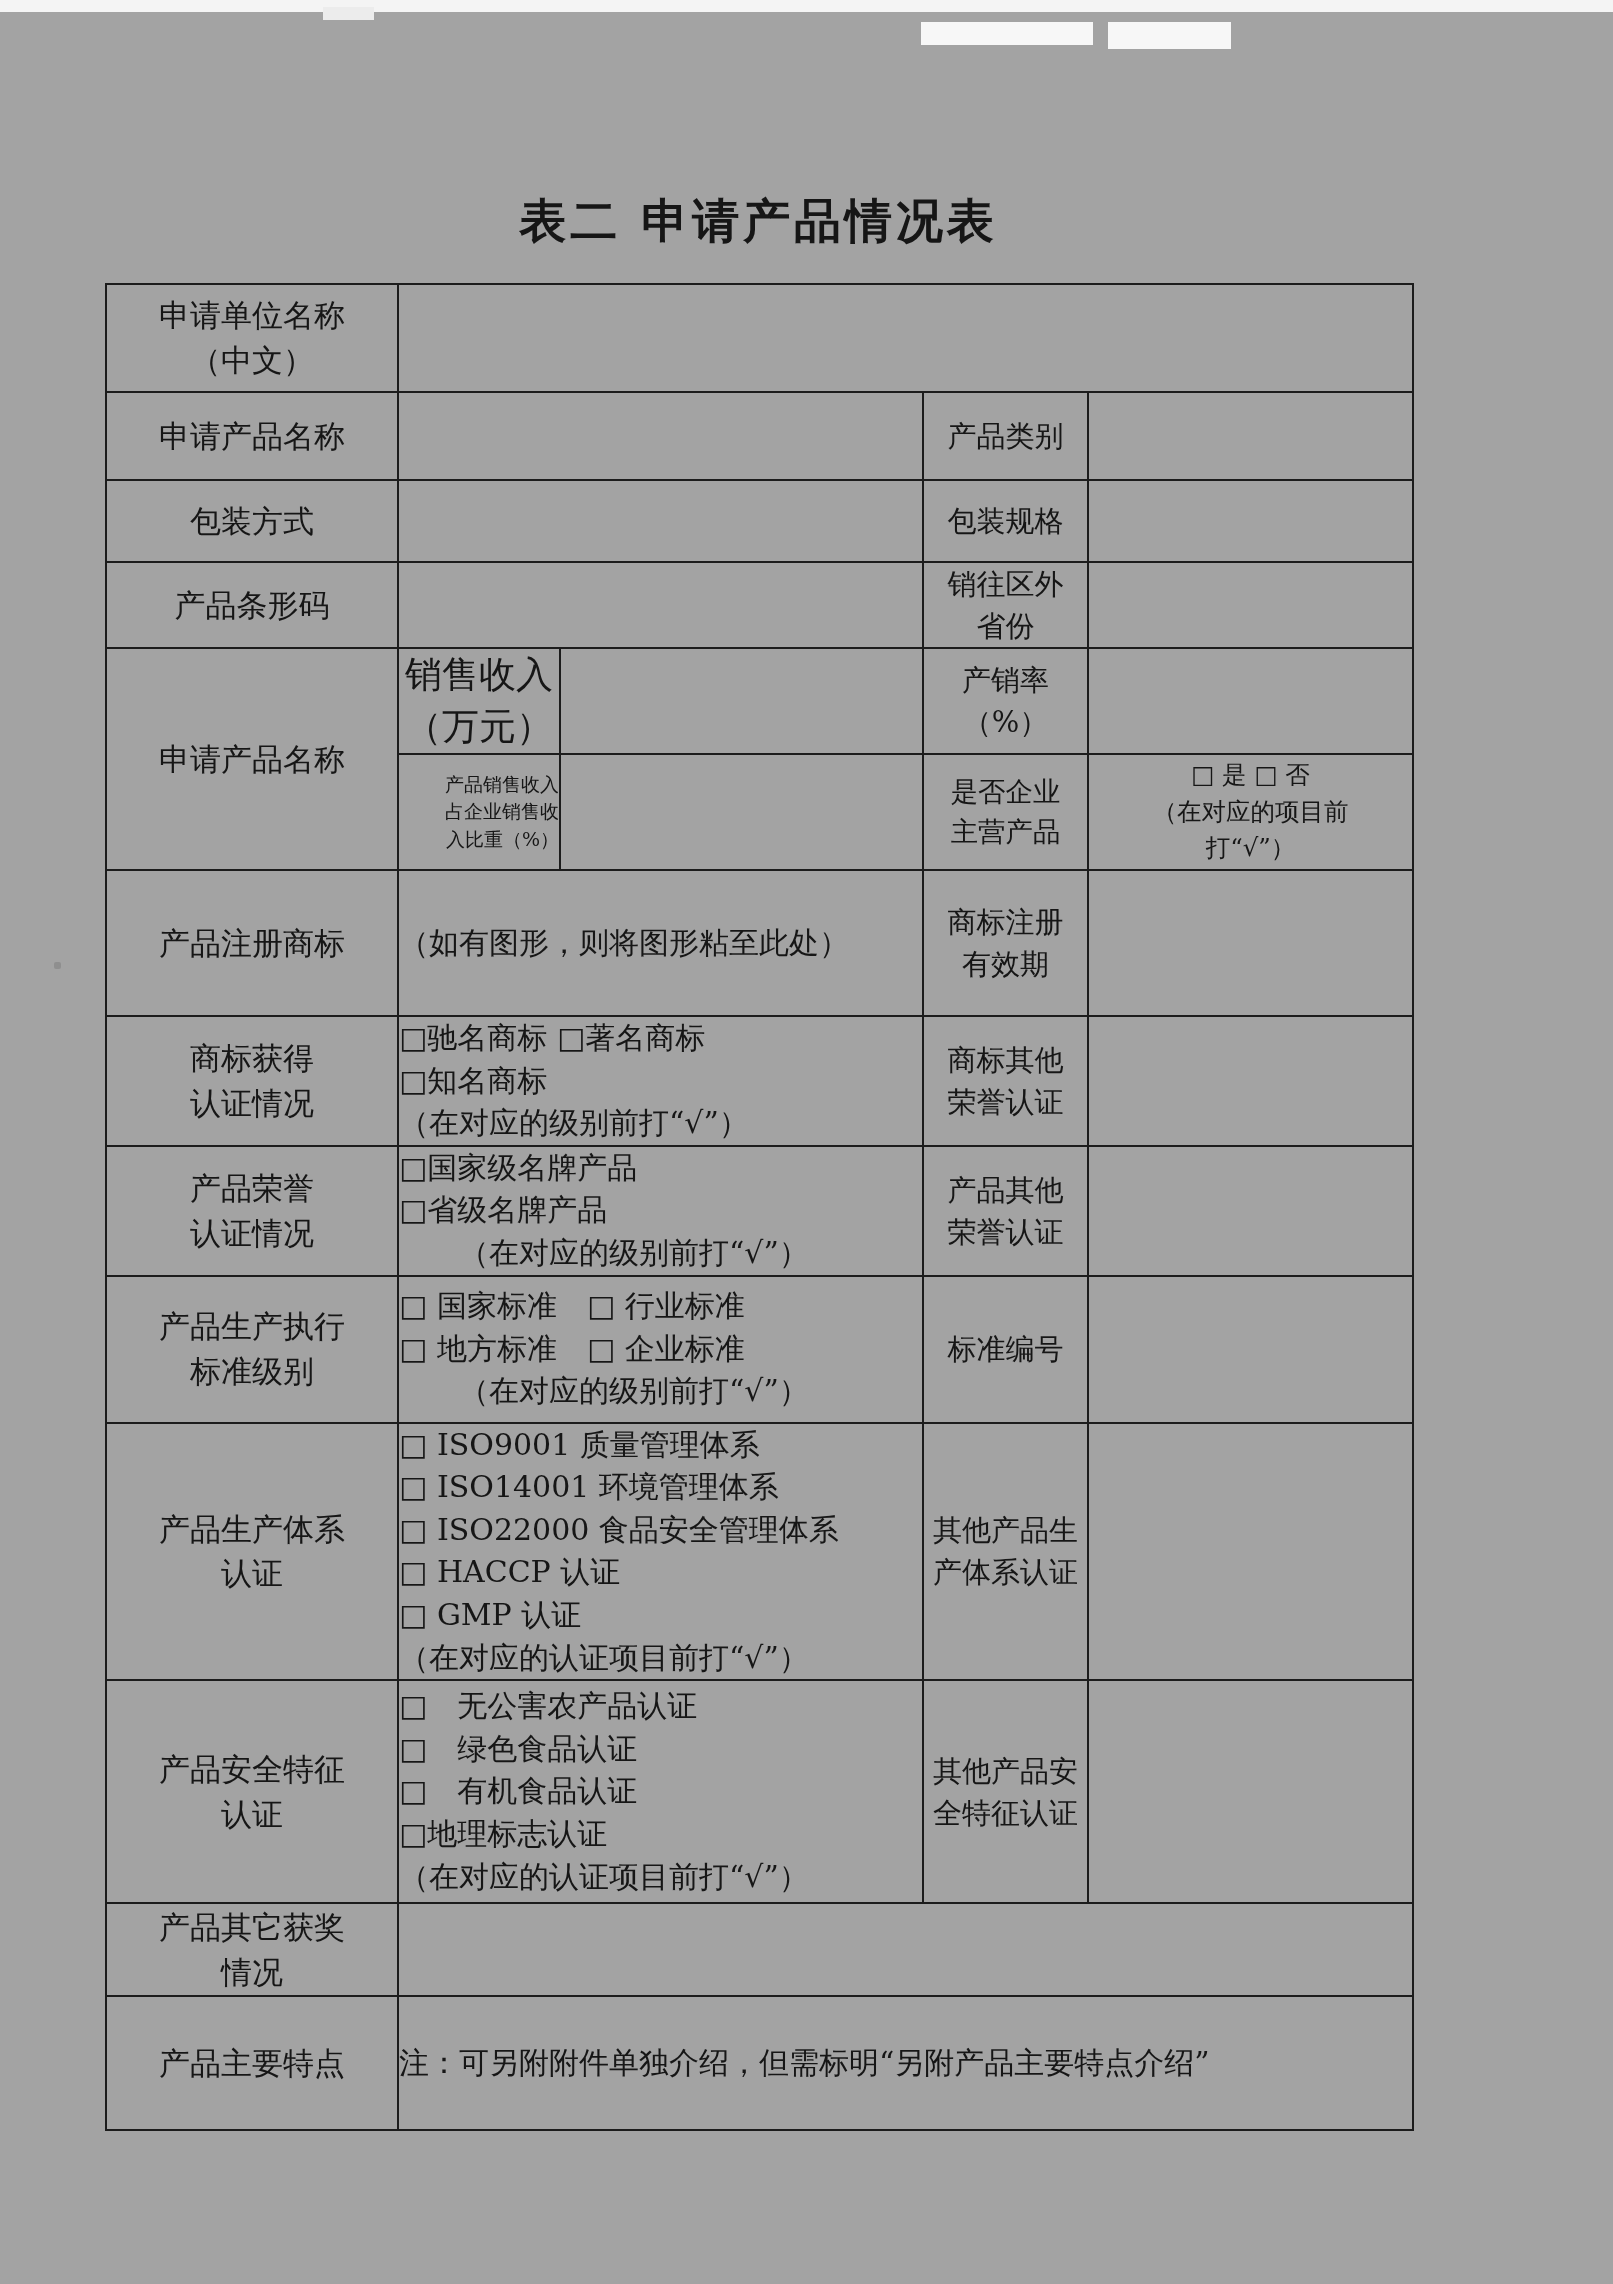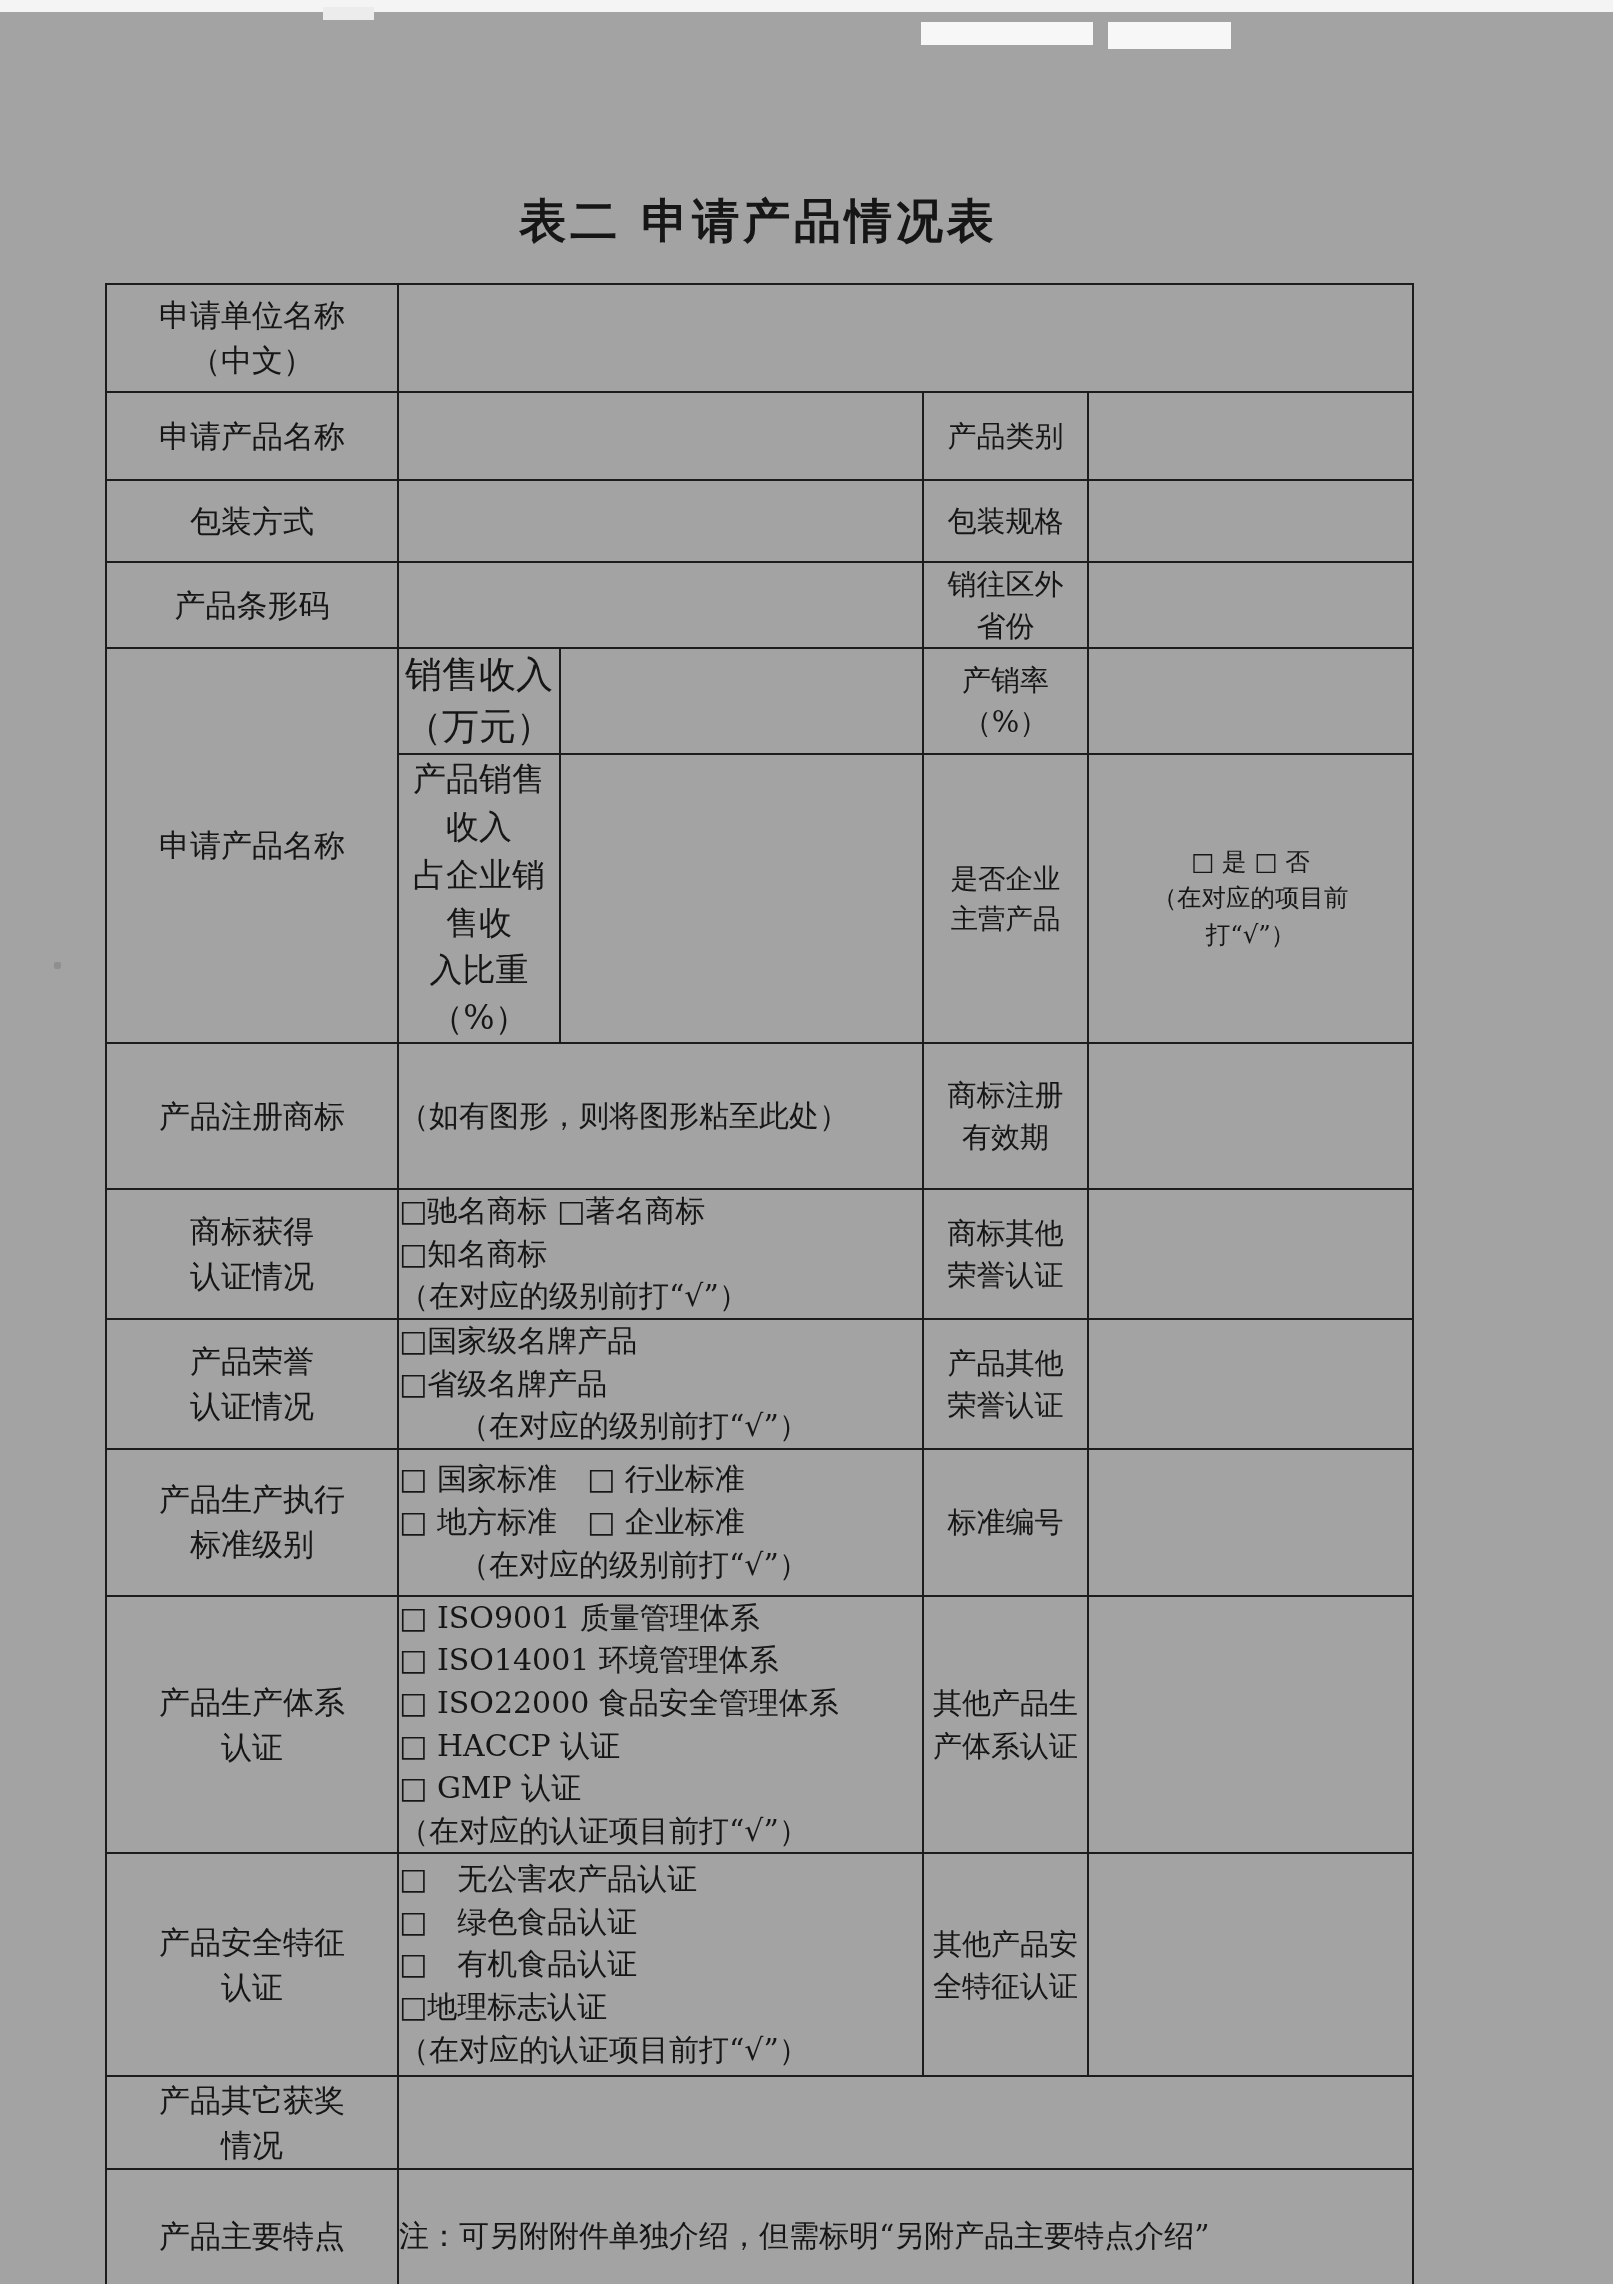--- a/index.html
+++ b/index.html
@@ -7,21 +7,21 @@
         font-family:"DejaVu Serif","Liberation Serif",serif;color:#161616;}
   .artifact{position:absolute;}
   .page-title{position:absolute;left:105px;top:190px;width:1307px;text-align:center;
         font-size:47px;font-weight:bold;letter-spacing:3.9px;}
   table.form{position:absolute;left:105px;top:283px;width:1307px;border-collapse:collapse;
         table-layout:fixed;border:2.9px solid #141414;}
   table.form td{border:2px solid #1c1c1c;vertical-align:middle;white-space:pre-line;
         overflow:hidden;padding:0;margin-top:20px;}
   .lbl{text-align:center;font-size:31px;line-height:1.45;}
   .sub{text-align:center;font-size:37px;line-height:1.4;}
-  .sub3{text-align:center;font-size:33px;line-height:1.45;padding:3.9px 2px 3.9px 7.8px;border-radius:24px;}
+  .sub3{text-align:right;font-size:19px;line-height:1.45;padding:3.9px 2px 3.9px 7.8px;border-radius:24px;}
   .rlbl{text-align:center;font-size:29px;line-height:1.45;}
   .opts{text-align:left;font-size:30px;line-height:1.42;padding:5.9px 7.8px 5.9px 13.7px;}
   .copts{text-align:center;font-size:24.5px;line-height:1.5;padding:2px;}
   .cnote{text-align:left;font-size:30px;}
 </style>
 </head>
 <body>
 
 <div class="page">
 

